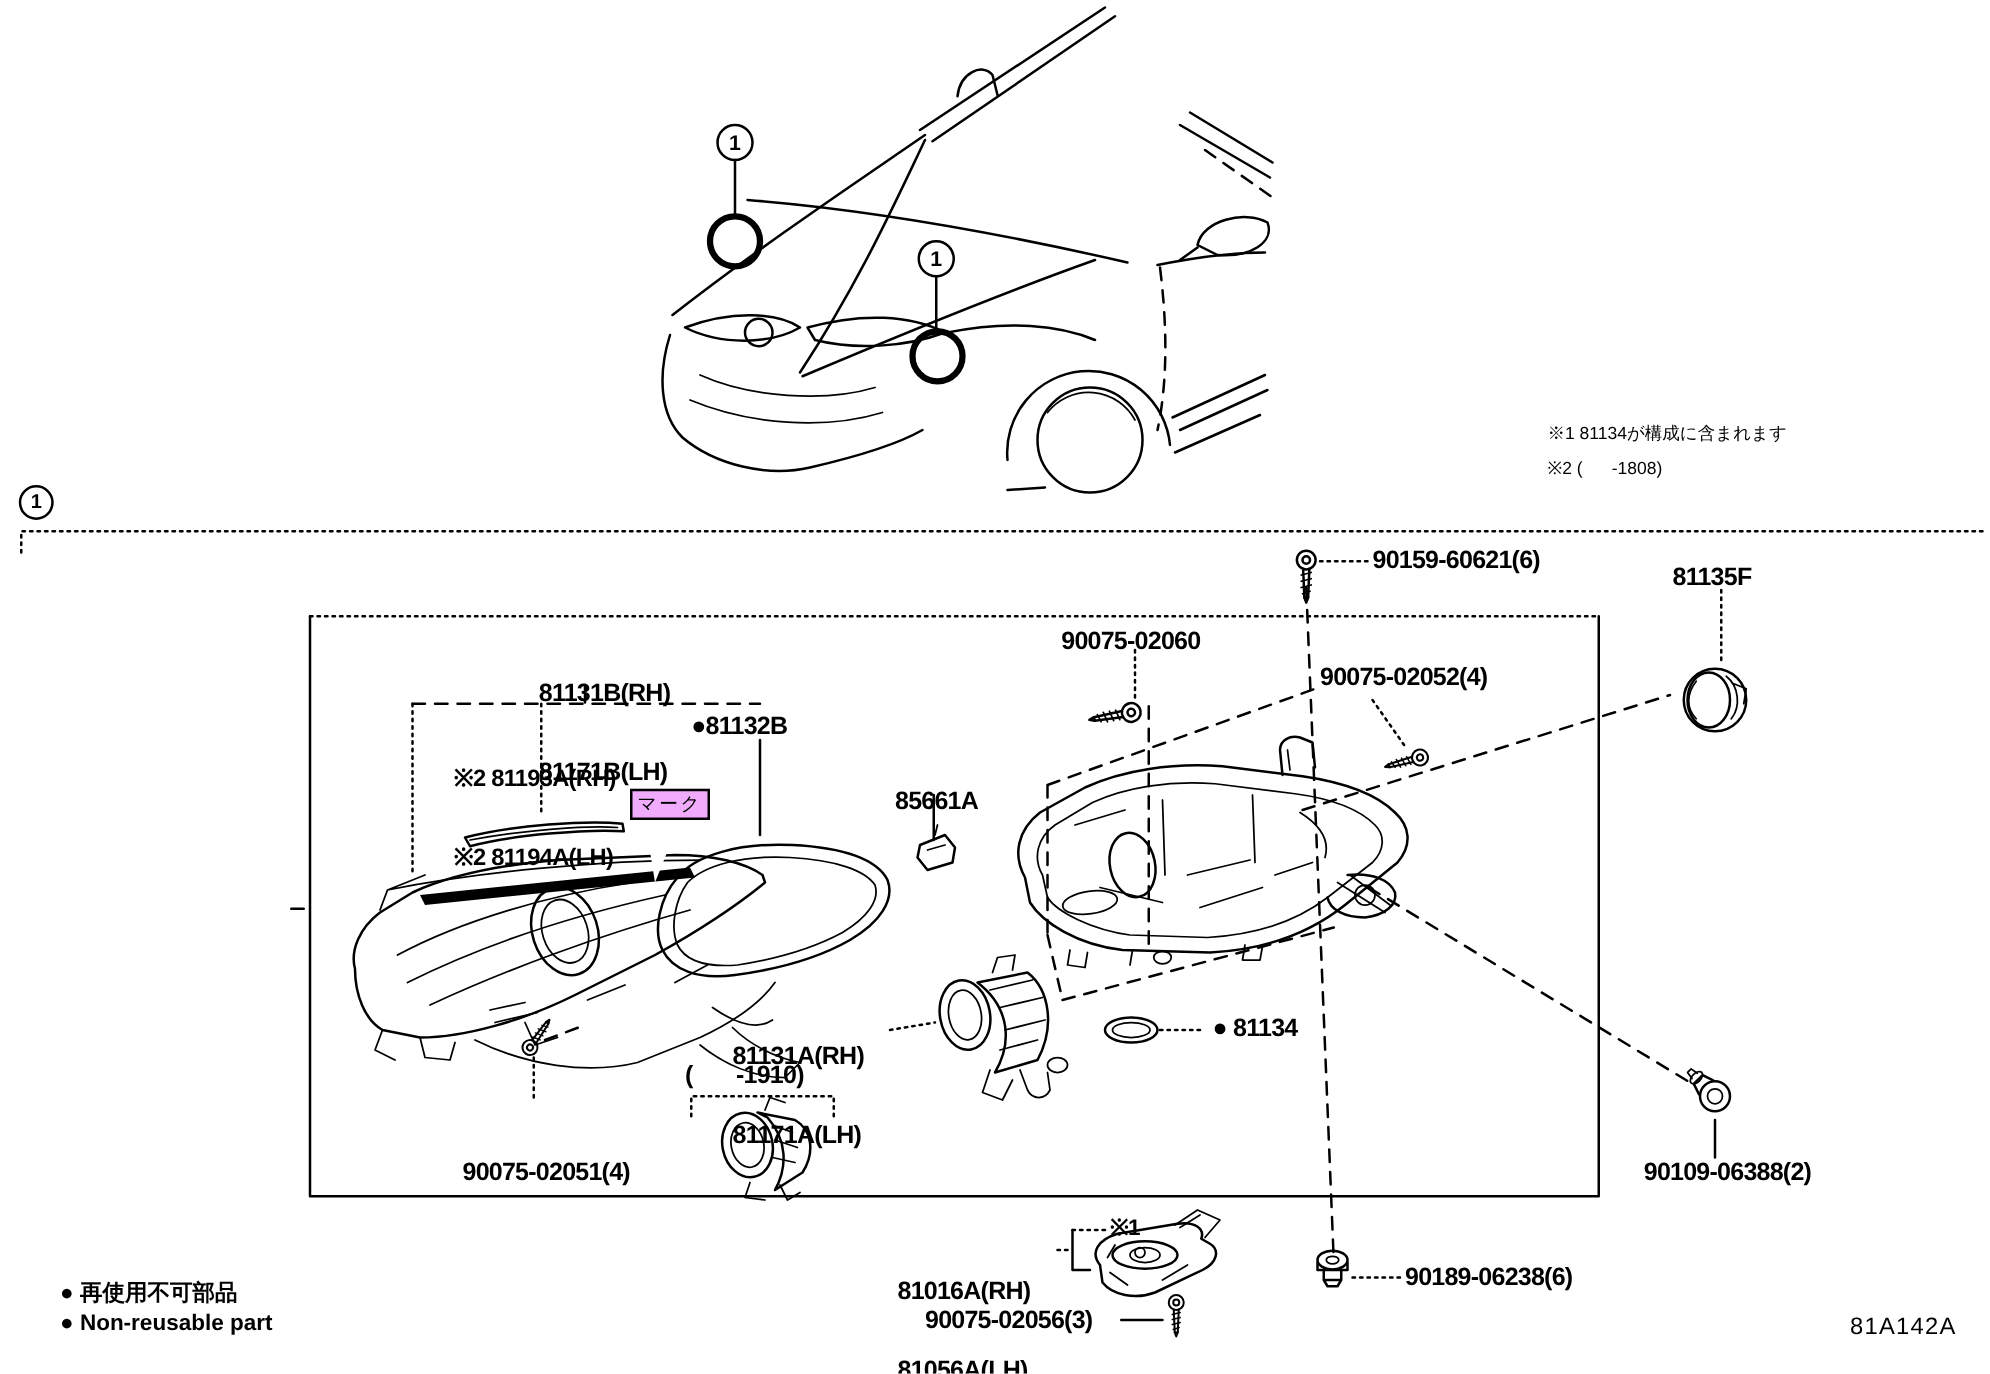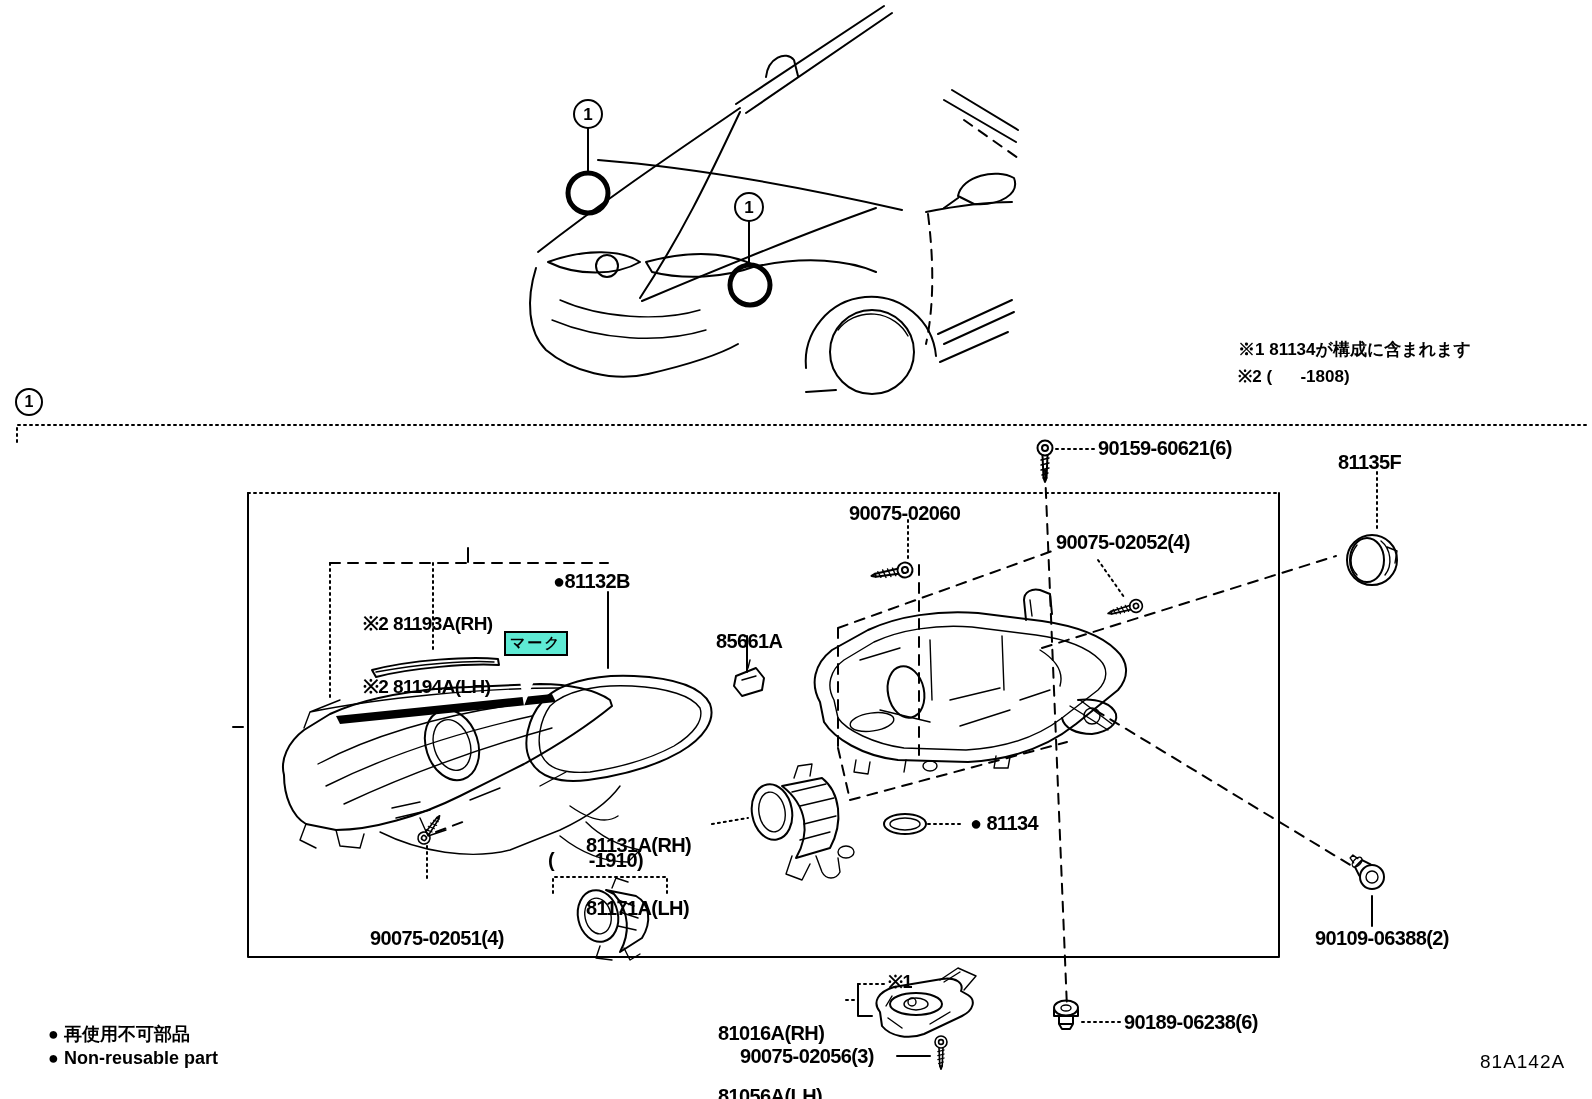--- a/index.html
+++ b/index.html
@@ -10,25 +10,25 @@
          fill:none;stroke:#000;stroke-width:2;stroke-linecap:round;stroke-linejoin:round;}
   svg.art .thin{stroke-width:1.4;}
   svg.art .thick{stroke-width:5;}
   svg.art .dot{stroke-dasharray:2 4;}
   svg.art .dsh{stroke-dasharray:10 8;}
   svg.art .fillb{fill:#000;stroke:none;}
   svg.art .fillw{fill:#fff;}
   .lbl{position:absolute;font-weight:700;font-size:20px;letter-spacing:-0.6px;
        line-height:21px;white-space:pre;}
   .lbl div{height:21px;}
-  .note{position:absolute;font-weight:700;font-size:17px;white-space:pre;}
+  .note{position:absolute;font-weight:400;font-size:14px;white-space:pre;}
   .balloon{position:absolute;width:24px;height:24px;border:2px solid #000;border-radius:50%;
        text-align:center;line-height:24px;font-weight:700;font-size:16px;}
-  .markbox{position:absolute;border:2px solid #000;background:#5eead4;text-align:center;
-       font-weight:700;font-size:15px;letter-spacing:2px;padding:1px 4px;}
+  .markbox{position:absolute;border:2px solid #000;background:#f0abfc;text-align:center;
+       font-weight:400;font-size:15px;letter-spacing:2px;padding:1px 4px;}
   .legend{position:absolute;font-weight:700;font-size:18px;white-space:pre;}
   .code{position:absolute;font-size:19px;font-weight:400;letter-spacing:1px;}
 </style>
 </head>
 <body>
 
 <div class="stage">
 
 <svg class="art" width="1592" height="1099" viewBox="0 0 1592 1099" xmlns="http://www.w3.org/2000/svg">
   <defs>
@@ -233,20 +233,24 @@
 <div class="note" style="left:1238px;top:364px;">※2 (      -1808)</div>
 
 <div class="lbl" style="left:1098px;top:438px;">90159-60621(6)</div>
 
 <div class="lbl" style="left:1338px;top:452px;">81135F</div>
 
 <div class="lbl" style="left:849px;top:503px;">90075-02060</div>
 
 <div class="lbl" style="left:1056px;top:532px;">90075-02052(4)</div>
 
+<div class="lbl" style="left:431px;top:503px;">
+  <div>81131B(RH)</div>
+  <div>81171B(LH)</div>
+</div>
 
 <div class="lbl" style="left:363px;top:571px;font-size:19px;">
   <div>※2 81193A(RH)</div>
   <div>※2 81194A(LH)</div>
 </div>
 
 <div class="lbl" style="left:553px;top:571px;">●81132B</div>
 
 <div class="lbl" style="left:716px;top:611px;margin-top:20px;">85661A</div>
 

